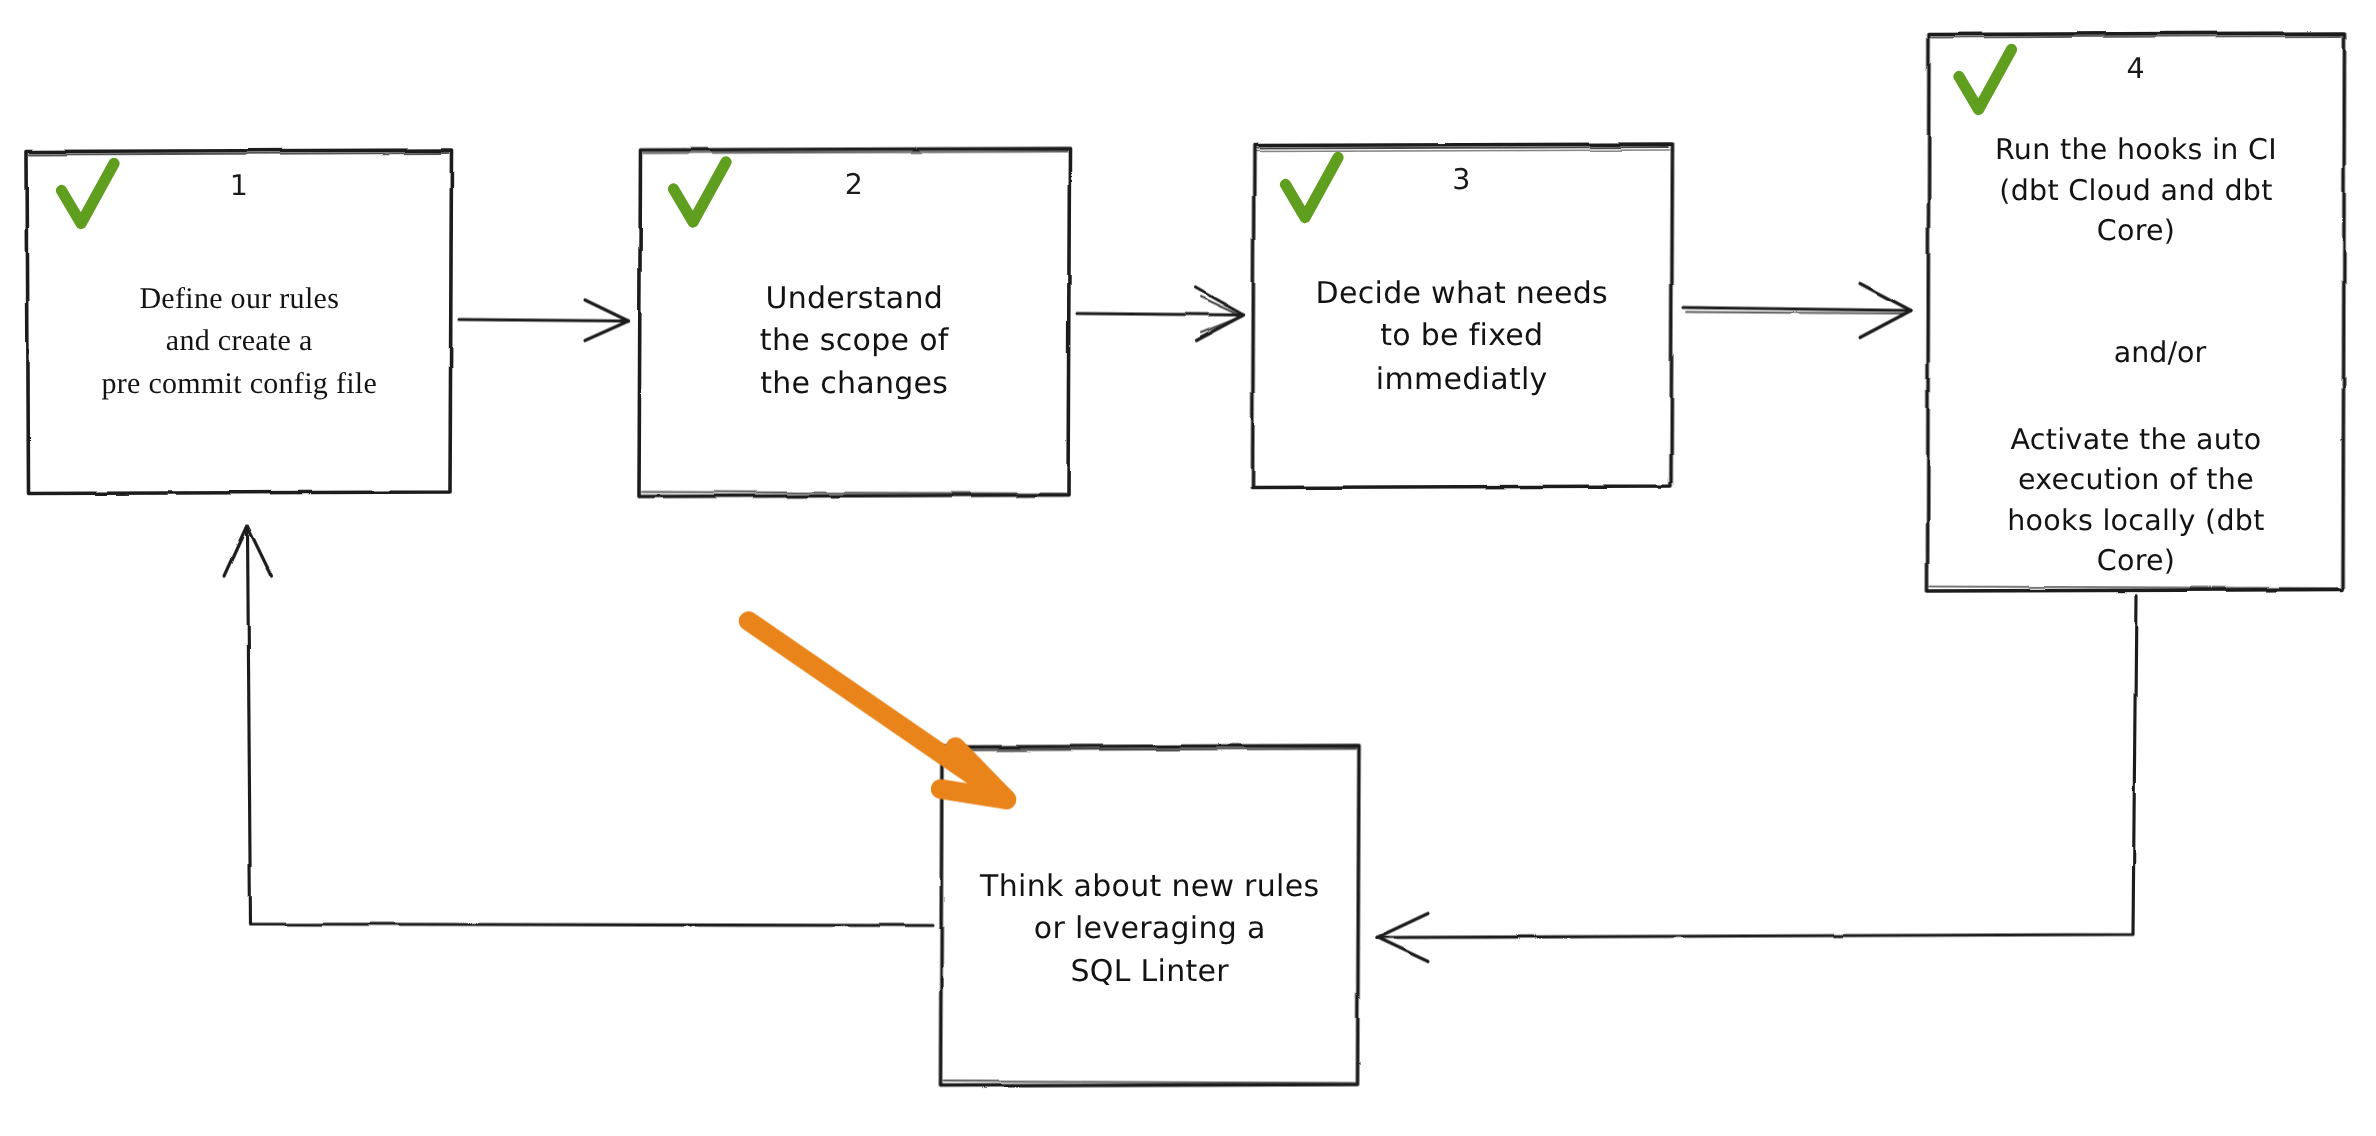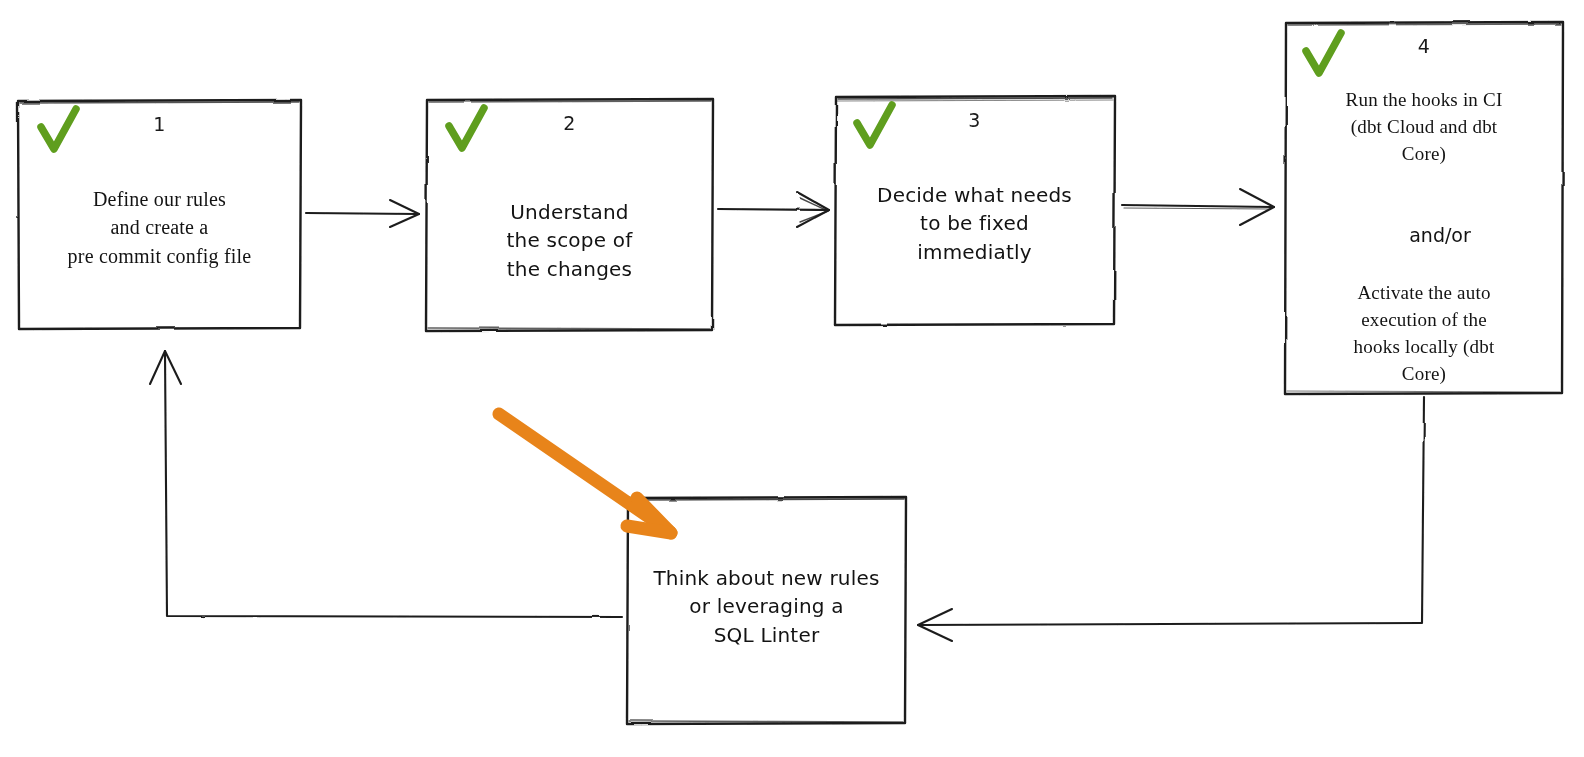--- a/index.html
+++ b/index.html
@@ -64,26 +64,26 @@
     padding: 0 8px;
     box-sizing: border-box;
     white-space: pre-line;
   }
 
   
   #node-1 { left: 17px;   top: 99px;  width: 285px; height: 230px; }
   #node-2 { left: 425px;  top: 98px;  width: 289px; height: 233px; }
   #node-3 { left: 833px;  top: 95px;  width: 283px; height: 230px; }
   #node-4 { left: 1284px; top: 21px;  width: 280px; height: 373px; }
-  #node-5 { left: 626px;  top: 512px; width: 281px; height: 228px; }
+  #node-5 { left: 626px;  top: 524px; width: 281px; height: 228px; }
 
   #node-1 .node-body { top: 86px; font-family: Liberation Serif, serif; }
-  #node-2 .node-body { top: 86px; margin-top: 14px; }
+  #node-2 .node-body { top: 86px; }
   #node-3 .node-body { top: 86px; text-align: center; }
-  #node-4 .node-body { top: 66px; font-family: Liberation Serif, serif; }
+  #node-4 .node-body { top: 66px; }
   #node-5 .node-body { top: 52px; text-align: center; }
 
   #node-4 .node-body { font-size: 19px; line-height: 1.42; }
   #node-5 .node-body { font-size: 20px; }
 
   .node-4-sep {
     position: absolute;
     left: 0; right: 0;
     text-align: center;
     font-family: "DejaVu Sans", sans-serif;

